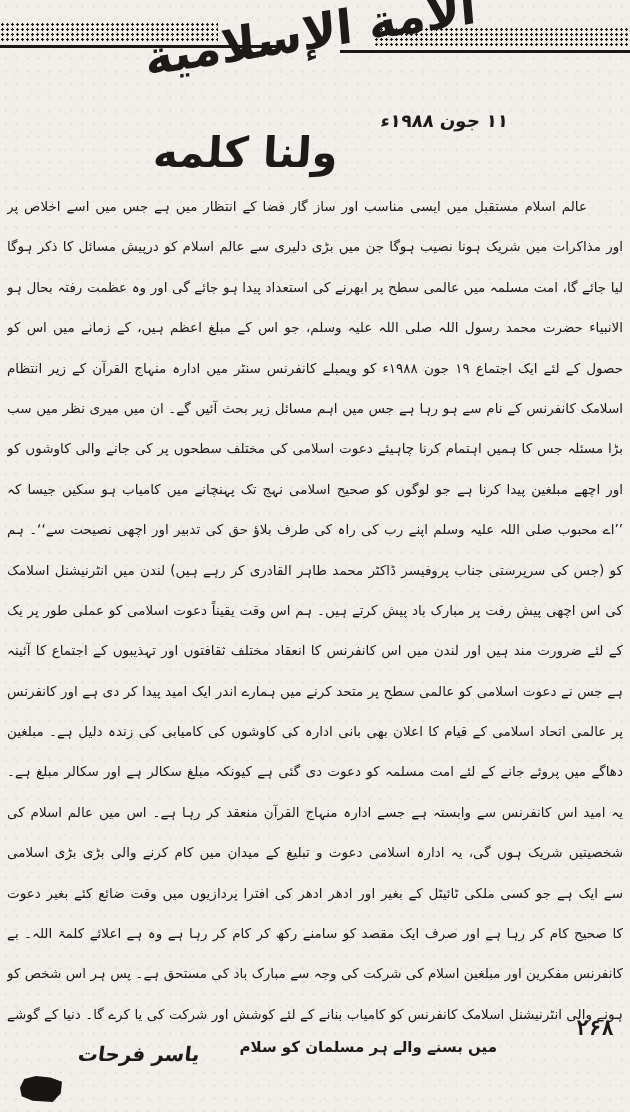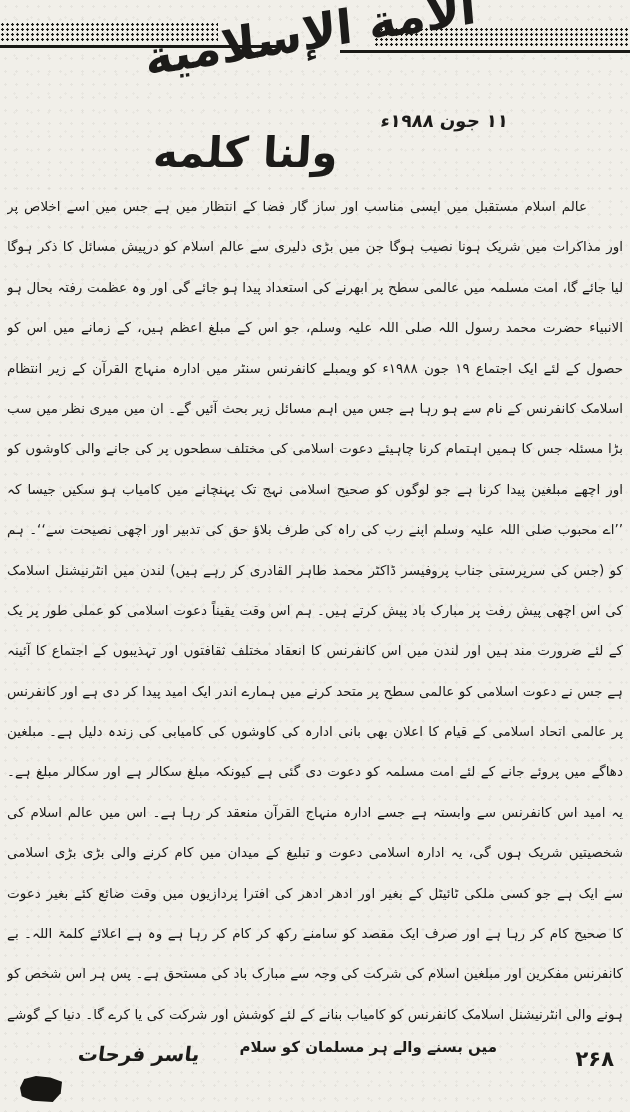--- a/index.html
+++ b/index.html
@@ -61,22 +61,22 @@
   .signature{
     position:absolute;left:78px;top:1042px;
     font-size:20px;font-weight:bold;transform:skewX(-7deg);
   }
   .stamp{
     position:absolute;left:20px;top:1076px;width:42px;height:26px;
     background:#171613;
     clip-path:polygon(0 45%,10% 12%,38% 0,72% 6%,100% 22%,97% 66%,78% 100%,30% 95%,4% 78%);
   }
   .page-number{
-    position:absolute;right:16px;top:1047px;
-    font-size:21px;font-weight:bold;letter-spacing:2px;
+    position:absolute;right:16px;top:1016px;
+    font-size:21px;font-weight:bold;letter-spacing:2px;font-family:Liberation Mono, monospace;
   }
 </style>
 </head>
 <body>
 
 <div class="band band-left"></div>
 <div class="band band-right"></div>
 <div class="rule rule-left"></div>
 <div class="rule rule-right"></div>
 

